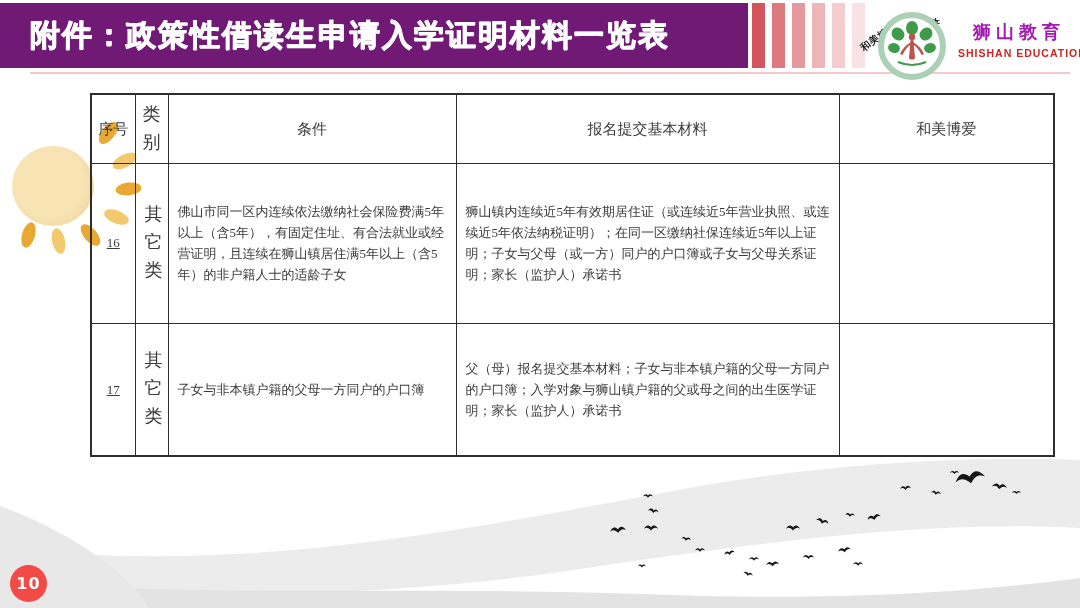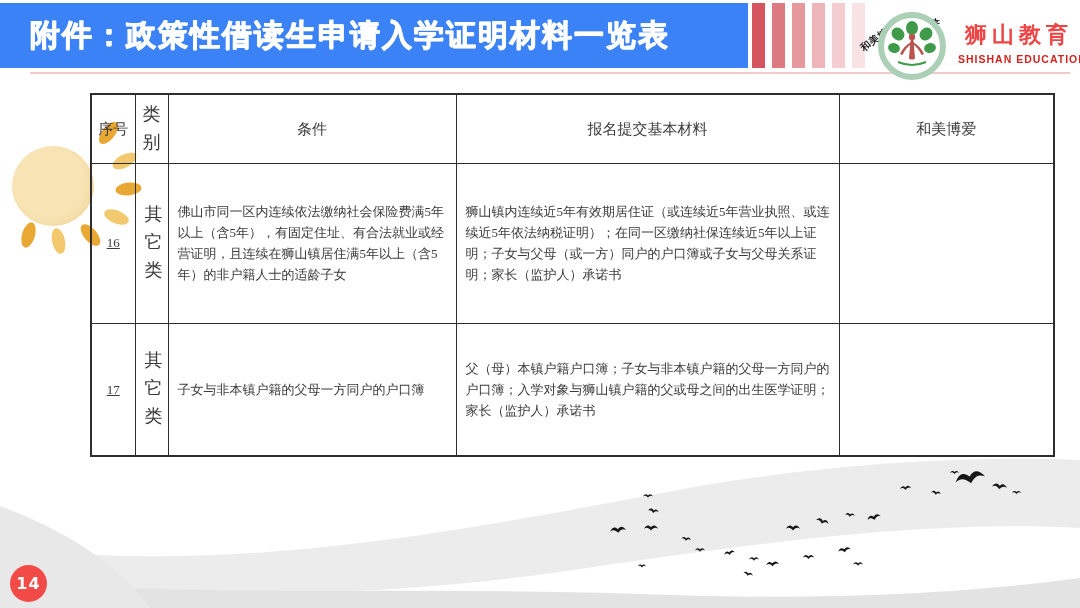--- a/index.html
+++ b/index.html
@@ -5,21 +5,21 @@
   * { margin:0; padding:0; box-sizing:border-box; }
   html,body { width:1080px; height:608px; }
   body {
     position:relative; width:1080px; height:608px; overflow:hidden;
     background:#ffffff; font-family:"Liberation Serif","DejaVu Serif",serif;
   }
 
   
   .banner {
     position:absolute; left:0; top:3; top:3px; width:748px; height:65px;
-    background:#3b82f6; display:flex; align-items:center;
+    background:#701a75; display:flex; align-items:center;
   }
   .banner-title {
     color:#ffffff; font-family:"DejaVu Sans","Liberation Sans",sans-serif;
     font-weight:700; font-size:30px; letter-spacing:2px; padding-left:30px;
     text-shadow:0.6px 0 0 #fff, -0.6px 0 0 #fff, 0 0.6px 0 #fff;
     white-space:nowrap;
   }
   .pink-underline {
     position:absolute; left:30px; top:72px; width:1040px; height:2px;
     background:#f3c9cb;
@@ -29,21 +29,21 @@
 
   
   .logo-wrap { position:absolute; left:866px; top:4px; width:214px; height:78px; }
   .logo-circle {
     position:absolute; left:12px; top:8px; width:68px; height:68px;
     border-radius:50%; background:#ffffff; border:6px solid #abd0b5;
   }
   .logo-arc { position:absolute; left:-12px; top:-4px; width:120px; height:60px; }
   .brand-text { position:absolute; left:92px; top:16px; width:122px; text-align:center; }
   .brand-cn {
-    color:#ef4444; font-weight:700; font-size:22px; letter-spacing:5px;
+    color:#a21caf; font-weight:700; font-size:18px; letter-spacing:5px;
     font-family:"Liberation Serif","DejaVu Serif",serif; white-space:nowrap;
   }
   .brand-en {
     color:#cf2420; font-weight:700; font-size:10.5px; letter-spacing:1px;
     font-family:"Liberation Sans","DejaVu Sans",sans-serif; margin-top:3px; white-space:nowrap;
   }
 
   
   .sun { position:absolute; left:6px; top:118px; width:140px; height:130px; z-index:0; }
   .sun-disc {
@@ -166,21 +166,21 @@
       <td class="c-no">16</td>
       <td class="c-cat"><span class="stack">其它类</span></td>
       <td>佛山市同一区内连续依法缴纳社会保险费满5年以上（含5年），有固定住址、有合法就业或经营证明，且连续在狮山镇居住满5年以上（含5年）的非户籍人士的适龄子女</td>
       <td>狮山镇内连续近5年有效期居住证（或连续近5年营业执照、或连续近5年依法纳税证明）；在同一区缴纳社保连续近5年以上证明；子女与父母（或一方）同户的户口簿或子女与父母关系证明；家长（监护人）承诺书</td>
       <td></td>
     </tr>
     <tr class="r17">
       <td class="c-no">17</td>
       <td class="c-cat"><span class="stack">其它类</span></td>
       <td>子女与非本镇户籍的父母一方同户的户口簿</td>
-      <td>父（母）本镇户籍户口簿；子女与非本镇户籍的父母一方同户的户口簿；入学对象与狮山镇户籍的父或母之间的出生医学证明；家长（监护人）承诺书</td>
+      <td>父（母）报名提交基本材料；子女与非本镇户籍的父母一方同户的户口簿；入学对象与狮山镇户籍的父或母之间的出生医学证明；家长（监护人）承诺书</td>
       <td></td>
     </tr>
   </tbody>
     </table>
 </div>
 
 <svg class="waves" viewBox="0 0 1080 160">
   <path fill="#ececec" d="M0,100 C260,128 480,78 700,38 C840,14 980,8 1080,12 L1080,80 C930,72 760,94 560,124 C360,152 160,150 0,132 Z"></path>
   <path fill="#e3e3e3" d="M0,132 C180,150 420,138 640,146 C820,153 960,146 1080,130 L1080,160 L0,160 Z"></path>
   <path fill="#e8e8e8" d="M0,58 C60,80 120,116 150,160 L0,160 Z"></path>
@@ -307,13 +307,13 @@
         <use href="#birdp" transform="rotate(6 10 6)"></use>
       </svg>
     </span>
   <span class="bird" style="left:1012px;top:489px">
       <svg width="9" height="7" viewBox="0 0 20 12">
         <use href="#birdp"></use>
       </svg>
     </span>
 </div>
 
-<div class="page-badge">14</div>
+<div class="page-badge">10</div>
 
 </body></html>

